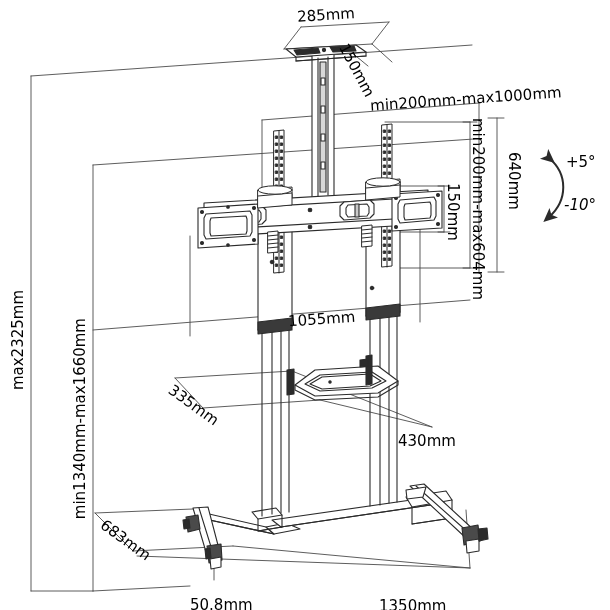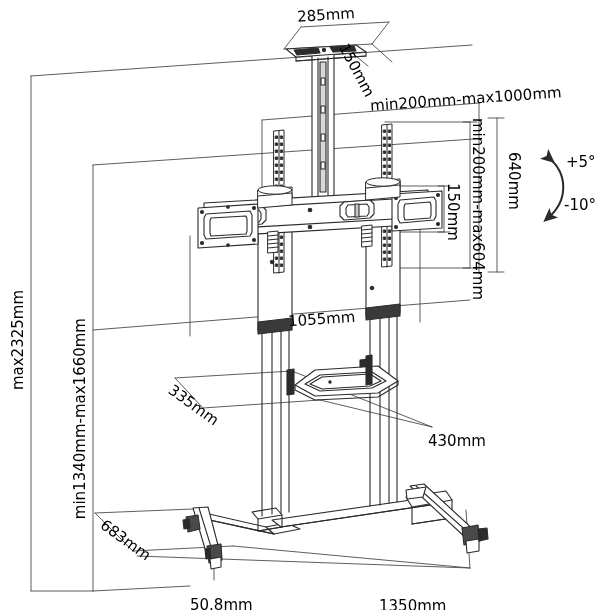--- a/index.html
+++ b/index.html
@@ -335,21 +335,21 @@
 
   <div style="position:absolute;left:444px;top:183px;
               writing-mode:vertical-rl;">
     <span class="dimtext">150mm</span>
   </div>
 
   <div style="position:absolute;left:566px;top:152px;">
     <span class="dimtext">+5°</span>
   </div>
 
-  <div style="position:absolute;left:564px;top:195px;">
+  <div style="position:absolute;left:564px;top:195px;font-style:italic;">
     <span class="dimtext">-10°</span>
   </div>
 
   <div style="position:absolute;left:8px;top:290px;
               writing-mode:vertical-rl;transform:rotate(180deg);">
     <span class="dimtext">max2325mm</span>
   </div>
 
   <div style="position:absolute;left:70px;top:318px;
               writing-mode:vertical-rl;transform:rotate(180deg);">
@@ -358,21 +358,21 @@
 
   <div style="position:absolute;left:288px;top:309px;transform:rotate(-4deg);">
     <span class="dimtext">1055mm</span>
   </div>
 
   <div style="position:absolute;left:176px;top:380px;
               transform:rotate(36deg);transform-origin:left top;">
     <span class="dimtext">335mm</span>
   </div>
 
-  <div style="position:absolute;left:428px;top:431px;">
+  <div style="position:absolute;left:398px;top:431px;">
     <span class="dimtext">430mm</span>
   </div>
 
   <div style="position:absolute;left:108px;top:515px;
               transform:rotate(36deg);transform-origin:left top;">
     <span class="dimtext">683mm</span>
   </div>
 
   <div style="position:absolute;left:379px;top:596px;">
     <span class="dimtext">1350mm</span>

